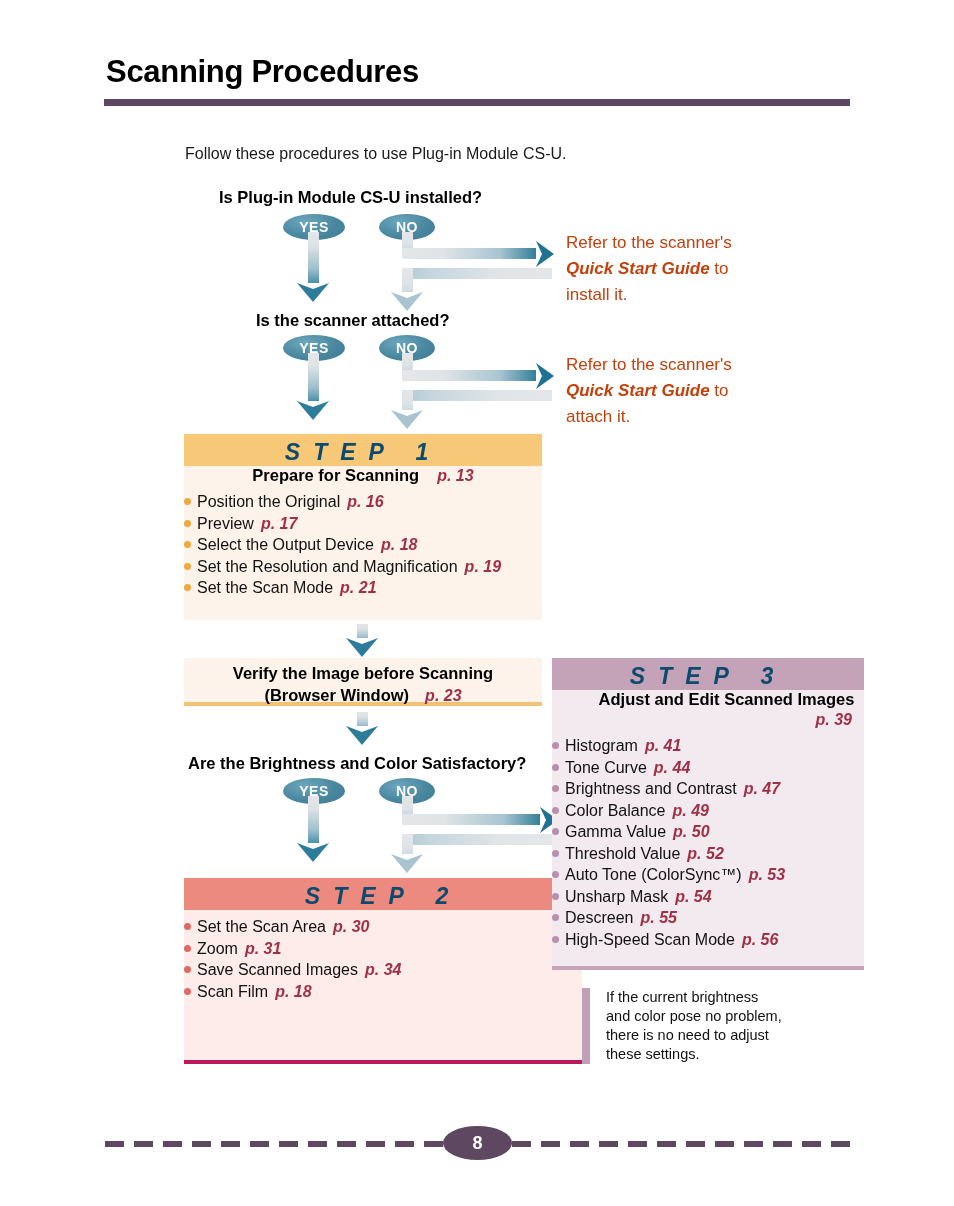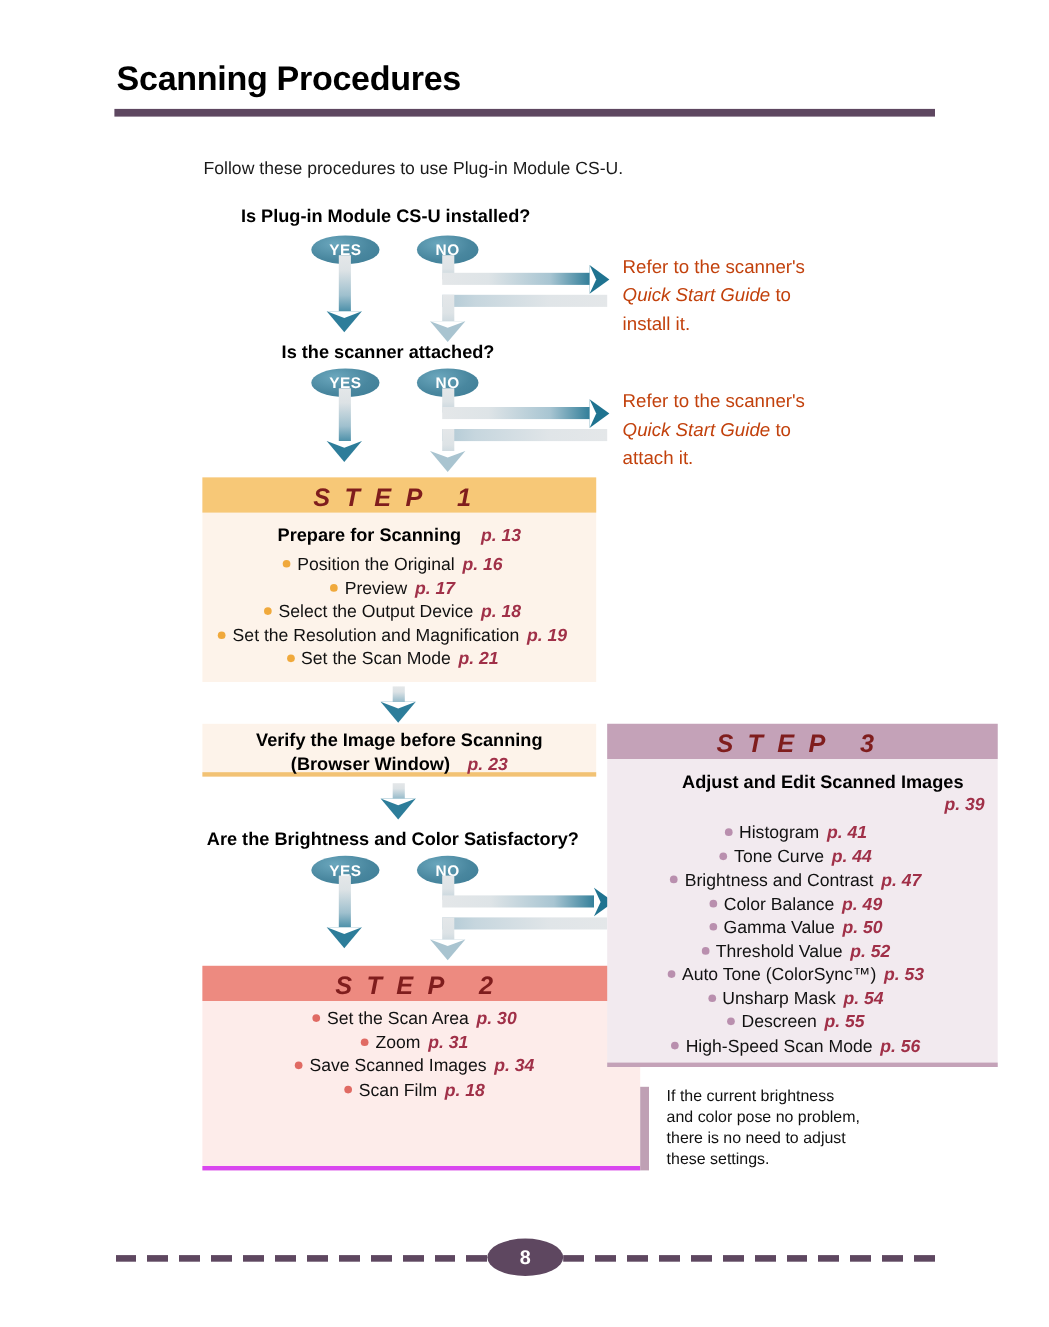--- a/index.html
+++ b/index.html
@@ -122,52 +122,52 @@
   }
 
   
   .refer {
     position: absolute;
     font-size: 17px;
     line-height: 26px;
     color: #c2410c;
     width: 300px;
   }
-  .refer b { font-weight: normal; font-style: italic; }
+  .refer b { font-weight: bold; font-style: italic; }
 
   
   .stepbox { position: absolute; box-sizing: border-box; }
   .step-header {
     font-size: 23px;
     font-weight: bold;
     font-style: italic;
     letter-spacing: 13px;
     text-align: center;
-    color: #7f1d1d;
+    color: #0c4a6e;
     padding-top: 5px;
   }
   .step-title {
     text-align: center;
     font-size: 16.5px;
     font-weight: bold;
     color: #000000;
-    margin-top: 12px;
+    margin-top: 0;
   }
   .step-title .pg { margin-left: 18px; }
   .pg {
     color: #A03048;
     font-weight: bold;
     font-style: italic;
     font-size: 16px;
   }
   .step-list {
     list-style: none;
     margin: 6px 0 0 0;
     padding: 0 12px 0 0;
-    text-align: center;
+    text-align: left;
   }
   .step-list li {
     font-size: 16px;
     line-height: 21.5px;
     color: #111111;
     white-space: nowrap;
   }
   .bullet {
     display: inline-block;
     width: 7px; height: 7px;
@@ -194,26 +194,26 @@
   }
   #verify-box .line {
     font-size: 16.5px;
     font-weight: bold;
     line-height: 22px;
     color: #000000;
   }
   #verify-box .pg { margin-left: 16px; }
 
   
-  #step2 { left: 184px; top: 878px; width: 398px; height: 186px; background: #FDECEA; border-bottom: 4px solid #d946ef; }
+  #step2 { left: 184px; top: 878px; width: 398px; height: 186px; background: #FDECEA; border-bottom: 4px solid #be185d; }
   #step2 .step-header { background: #ED8A80; }
   #step2 .bullet { background: #E06A63; }
 
   
-  #step3 { left: 552px; top: 658px; width: 355px; height: 312px; background: #F2EAEF; border-bottom: 4px solid #C4A2B8; }
+  #step3 { left: 552px; top: 658px; width: 312px; height: 312px; background: #F2EAEF; border-bottom: 4px solid #C4A2B8; }
   #step3 .step-header { background: #C4A2B8; }
   #step3 .bullet { background: #B98FAE; }
   #step3 .step-title { font-size: 16.5px; padding-left: 37px; }
   #step3 .title-pg { text-align: right; padding-right: 12px; margin-top: 1px; }
 
   
   #bottom-note {
     position: absolute;
     left: 582px; top: 988px;
     width: 250px;

